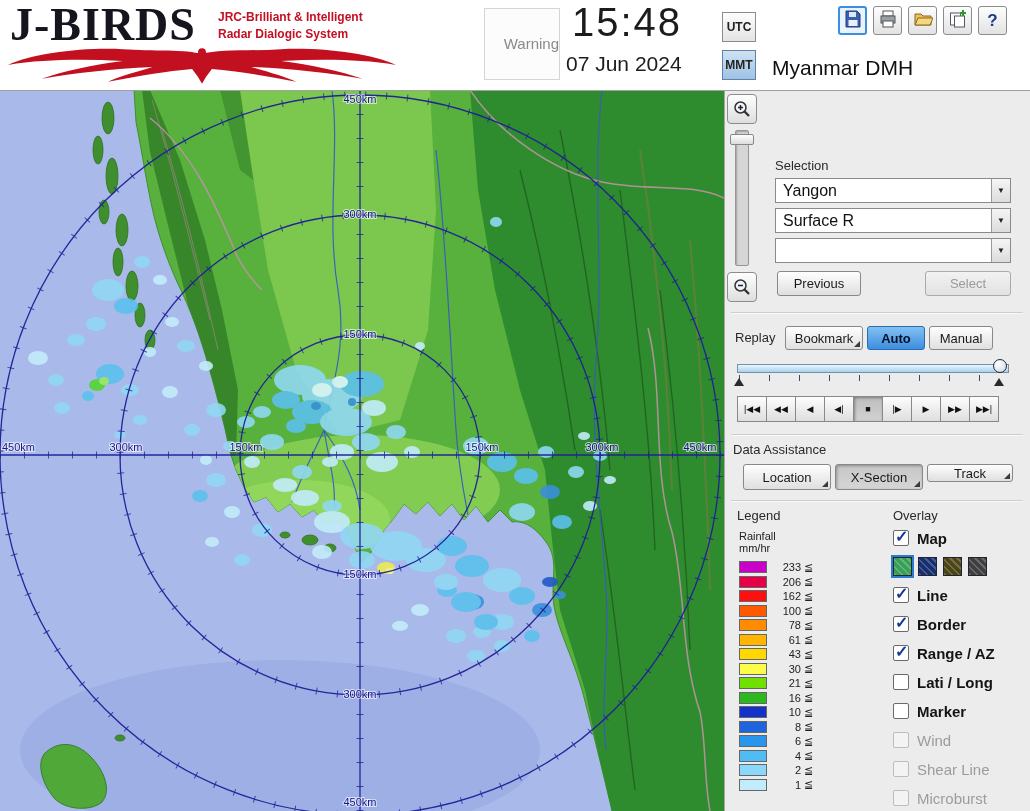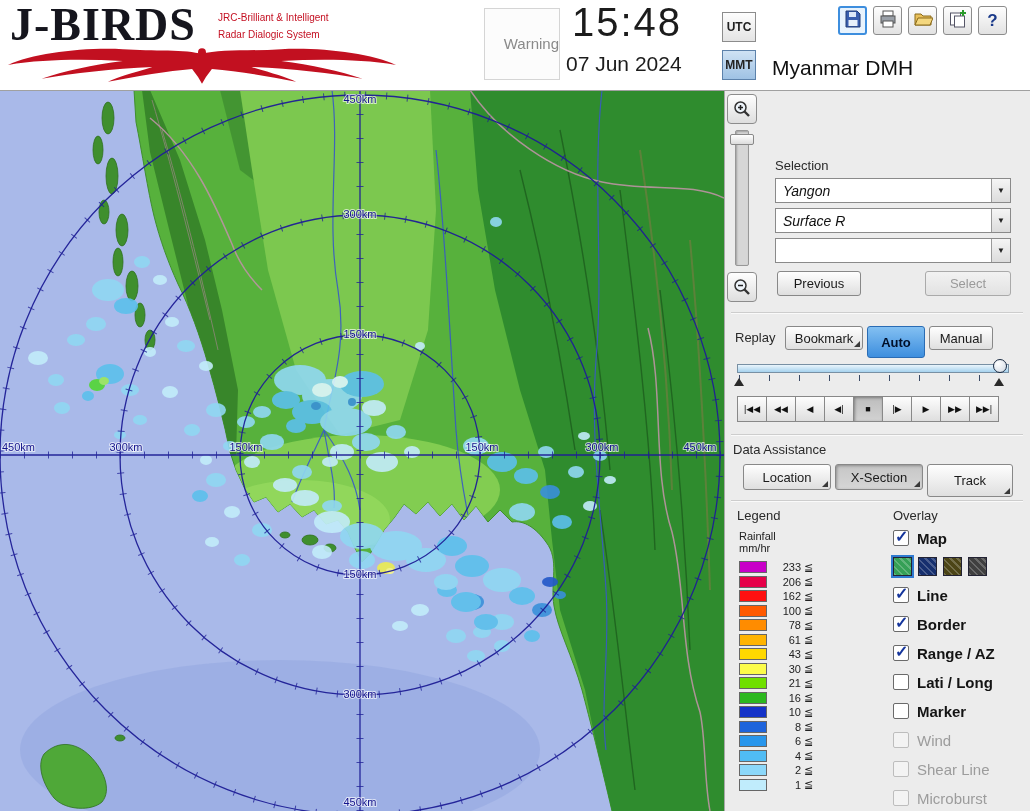--- a/index.html
+++ b/index.html
@@ -3,22 +3,22 @@
 <meta charset="utf-8">
 <style>
   html,body{margin:0;padding:0;background:#fff;}
   .app{position:relative;width:1030px;height:811px;overflow:hidden;
        font-family:"Liberation Sans",sans-serif;background:#f0abfc;padding-left:6px;}
   
   .header{position:absolute;left:0;top:0;width:1030px;height:90px;background:#fff;
           border-bottom:1px solid #a0a0a0;z-index:5;}
   .logo-title{position:absolute;left:10px;top:-2px;font-family:"Liberation Serif",serif;
           font-size:46px;font-weight:bold;color:#15151d;letter-spacing:1px;}
-  .logo-sub{position:absolute;left:218px;top:9px;color:#c41022;font-weight:normal;
-          font-size:10px;line-height:17px;white-space:nowrap;}
+  .logo-sub{position:absolute;left:218px;top:9px;color:#c41022;font-weight:bold;
+          font-size:12px;line-height:17px;white-space:nowrap;}
   .eagle{position:absolute;left:4px;top:46px;}
   .warning-btn{position:absolute;left:484px;top:8px;width:76px;height:72px;background:#fcfcfc;
           border:1px solid #d5d5d5;color:#8a8a8a;font-size:15px;text-align:right;
           padding-top:26px;box-sizing:border-box;}
   .time{position:absolute;left:572px;top:0px;font-size:40px;color:#1c1c1c;letter-spacing:2px;}
   .date{position:absolute;left:566px;top:52px;font-size:21px;color:#1c1c1c;}
   .tz-btn{position:absolute;left:722px;width:34px;height:30px;border:1px solid #8c8c8c;
           font-size:12px;font-weight:bold;color:#222;display:flex;align-items:center;
           justify-content:center;box-sizing:border-box;background:linear-gradient(#fdfdfd,#e4e4e4);}
   .tz-utc{top:12px;}
@@ -46,21 +46,21 @@
         box-shadow:inset 1px 1px 2px rgba(0,0,0,.25);position:relative;border-radius:2px;}
   .zthumb{position:absolute;left:-6px;top:3px;width:22px;height:9px;border:1px solid #888;
         background:linear-gradient(#fff,#dcdcdc);border-radius:2px;}
   .range-box{position:absolute;left:32px;top:0;width:274px;height:58px;background:#fff;}
   .range-vline{position:absolute;left:164px;top:5px;width:2px;height:50px;background:#16288e;}
   .range-label{position:absolute;left:180px;top:8px;font-size:13px;color:#333;}
   .range-value{position:absolute;right:22px;top:26px;font-size:20px;color:#0d0d0d;}
   .sec-label{position:absolute;font-size:13px;color:#2a2a2a;}
   .dd{position:absolute;left:50px;width:236px;height:25px;background:#fff;border:1px solid #8a8a8a;
       box-sizing:border-box;display:flex;align-items:center;}
-  .dd-text{flex:1;padding-left:7px;font-size:14px;color:#111;font-style:italic;}
+  .dd-text{flex:1;padding-left:7px;font-size:16px;color:#111;}
   .dd-arrow{width:18px;height:100%;border-left:1px solid #9a9a9a;background:linear-gradient(#f5f5f5,#dcdcdc);
       display:flex;align-items:center;justify-content:center;font-size:8px;color:#222;}
   .btn{border:1px solid #888;border-radius:3px;background:linear-gradient(#fefefe,#dfdfdf);
       font-size:13px;color:#1a1a1a;display:flex;align-items:center;justify-content:center;
       box-sizing:border-box;position:absolute;}
   .btn.disabled{color:#9a9a9a;background:linear-gradient(#f2f2f2,#e2e2e2);border-color:#aaa;}
   .btn.pressed{background:linear-gradient(#c6c6c6,#d6d6d6);box-shadow:inset 1px 1px 3px rgba(0,0,0,.3);}
   .btn.blue{background:linear-gradient(#83c0f2,#3d8ede);border-color:#2a6cb4;color:#00102a;font-weight:bold;}
   .corner:after{content:"";position:absolute;right:2px;bottom:2px;width:0;height:0;
       border-left:6px solid transparent;border-bottom:6px solid #3a3a3a;}
@@ -384,21 +384,21 @@
       <div class="dd-text"></div>
       <div class="dd-arrow">▼</div>
     </div>
     <div class="btn" style="left:52px;top:181px;width:84px;height:25px;">Previous</div>
     <div class="btn disabled" style="left:200px;top:181px;width:86px;height:25px;">Select</div>
 
     <div class="groove" style="top:222px;"></div>
 
     <div class="sec-label" style="left:10px;top:240px;">Replay</div>
     <div class="btn corner" style="left:60px;top:236px;width:78px;height:24px;">Bookmark</div>
-    <div class="btn blue" style="left:142px;top:236px;width:58px;height:32px;">Auto</div>
+    <div class="btn blue" style="left:142px;top:236px;width:58px;height:24px;">Auto</div>
     <div class="btn" style="left:204px;top:236px;width:64px;height:24px;">Manual</div>
 
     <div class="slider-track"></div>
     <div class="slider-ticks"></div>
     <div class="slider-thumb"></div>
     <div class="tri-up" style="left:9px;top:288px;"></div>
     <div class="tri-up" style="left:269px;top:288px;"></div>
 
     <div class="transport">
       <div class="tbtn">|◀◀</div>
@@ -410,21 +410,21 @@
       <div class="tbtn">▶</div>
       <div class="tbtn">▶▶</div>
       <div class="tbtn">▶▶|</div>
     </div>
 
     <div class="groove" style="top:344px;"></div>
 
     <div class="sec-label" style="left:8px;top:352px;">Data Assistance</div>
     <div class="btn corner" style="left:18px;top:374px;width:88px;height:26px;">Location</div>
     <div class="btn corner pressed" style="left:110px;top:374px;width:88px;height:26px;">X-Section</div>
-    <div class="btn corner" style="left:202px;top:374px;width:86px;height:33px;">Track</div>
+    <div class="btn corner" style="left:202px;top:374px;width:86px;height:18px;">Track</div>
 
     <div class="groove" style="top:410px;"></div>
 
     <div class="sec-label" style="left:12px;top:418px;">Legend</div>
     <div class="sec-label" style="left:168px;top:418px;">Overlay</div>
 
     <div class="legend-block">
       <div>Rainfall</div>
       <div style="margin-bottom:6px;">mm/hr</div>
       <div class="leg-row">

